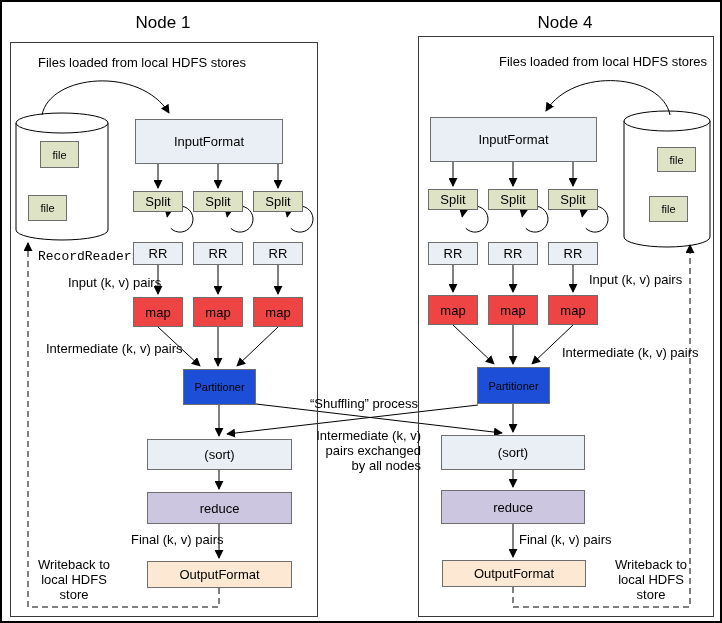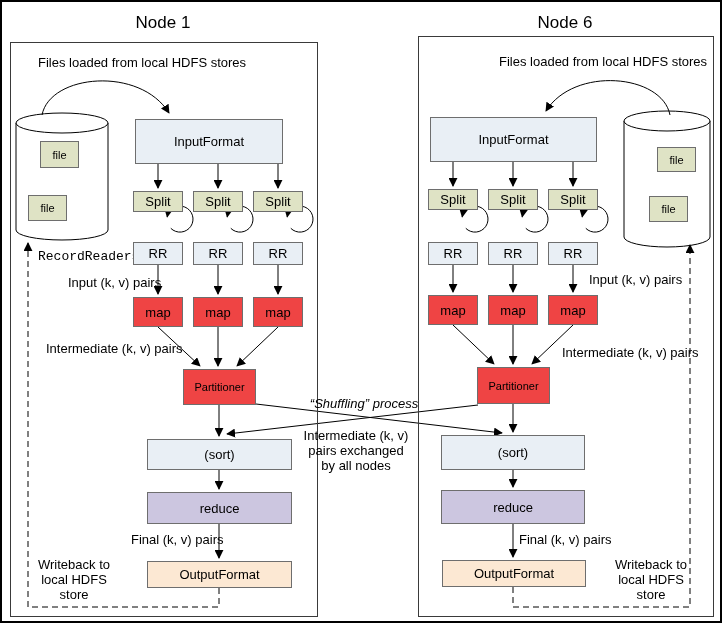--- a/index.html
+++ b/index.html
@@ -3,21 +3,21 @@
 <meta charset="utf-8">
 <style>
   html,body{margin:0;padding:0;background:#fff;font-family:"Liberation Sans",sans-serif;}
   .canvas{position:relative;width:722px;height:623px;border:2px solid #000;box-sizing:border-box;background:#fff;overflow:hidden;}
   .nodeframe{position:absolute;border:1px solid #3a3a3a;background:transparent;}
   .nodetitle{position:absolute;text-align:center;font-size:17px;color:#000;}
   .box{position:absolute;border:1px solid #6e6e6e;display:flex;align-items:center;justify-content:center;font-size:13px;color:#000;box-sizing:border-box;}
   .blue{background:#e9eff5;}
   .green{background:#dfe3c5;}
   .pink{background:#ef4444;}
-  .grey{background:#ef4444;}
+  .grey{background:#1d4ed8;}
   .lav{background:#ccc6e0;}
   .peach{background:#fce8d3;}
   .small{font-size:11px;}
   .label{position:absolute;font-size:13px;color:#000;white-space:nowrap;}
   .center{text-align:center;}
   .pre{white-space:pre-line;}
   svg.layer{position:absolute;left:0;top:0;}
 </style>
 </head>
 <body>
@@ -82,21 +82,21 @@
     <path d="M217 468 L217 487" stroke="#000" fill="none" marker-end="url(#ah)"></path>
     <path d="M217 522 L217 556" stroke="#000" fill="none" marker-end="url(#ah)"></path>
     <path d="M511 468 L511 485" stroke="#000" fill="none" marker-end="url(#ah)"></path>
     <path d="M511 522 L511 555" stroke="#000" fill="none" marker-end="url(#ah)"></path>
 
     <path d="M217 586 L217 605 L26 605 L26 241" stroke="#000" fill="none" stroke-dasharray="6 4" marker-end="url(#ah)"></path>
     <path d="M511 585 L511 605 L688 605 L688 243" stroke="#000" fill="none" stroke-dasharray="6 4" marker-end="url(#ah)"></path>
   </svg>
 
   <div class="nodetitle" style="left:8px;top:11px;width:306px;">Node 1</div>
-  <div class="nodetitle" style="left:416px;top:11px;width:294px;">Node 6</div>
+  <div class="nodetitle" style="left:416px;top:11px;width:294px;">Node 4</div>
   <div class="nodeframe" style="left:8px;top:40px;width:306px;height:573px;"></div>
   <div class="nodeframe" style="left:416px;top:34px;width:294px;height:579px;"></div>
 
   <div class="label" style="left:36px;top:53px;">Files loaded from local HDFS stores</div>
   <div class="box green small" style="left:38px;top:139px;width:39px;height:27px;">file</div>
   <div class="box green small" style="left:26px;top:193px;width:39px;height:26px;">file</div>
   <div class="box blue" style="left:133px;top:117px;width:148px;height:45px;">InputFormat</div>
 
   <div class="box green" style="left:131px;top:189px;width:50px;height:21px;">Split</div>
   <div class="box green" style="left:191px;top:189px;width:50px;height:21px;">Split</div>
@@ -147,18 +147,18 @@
 
   <div class="box grey small" style="left:475px;top:365px;width:73px;height:37px;">Partitioner</div>
   <div class="box blue" style="left:439px;top:433px;width:144px;height:35px;">(sort)</div>
   <div class="box lav" style="left:439px;top:488px;width:144px;height:34px;">reduce</div>
   <div class="label" style="left:517px;top:530px;">Final (k, v) pairs</div>
   <div class="box peach" style="left:440px;top:558px;width:144px;height:27px;">OutputFormat</div>
   <div class="label center pre" style="left:612px;top:555px;width:74px;white-space:pre-line;">Writeback to
 local HDFS
 store</div>
 
-  <div class="label center" style="left:307px;top:394px;width:110px;white-space:normal;font-style:italic;">“Shuffling” process</div>
-  <div class="label center pre" style="left:297px;top:426px;width:114px;white-space:pre-line;">Intermediate (k, v)
+  <div class="label center" style="left:307px;top:394px;width:110px;white-space:normal;">“Shuffling” process</div>
+  <div class="label center pre" style="left:305px;top:426px;width:114px;white-space:pre-line;text-align:right;">Intermediate (k, v)
 pairs exchanged
 by all nodes</div>
 
 </div>
 
 </body></html>

